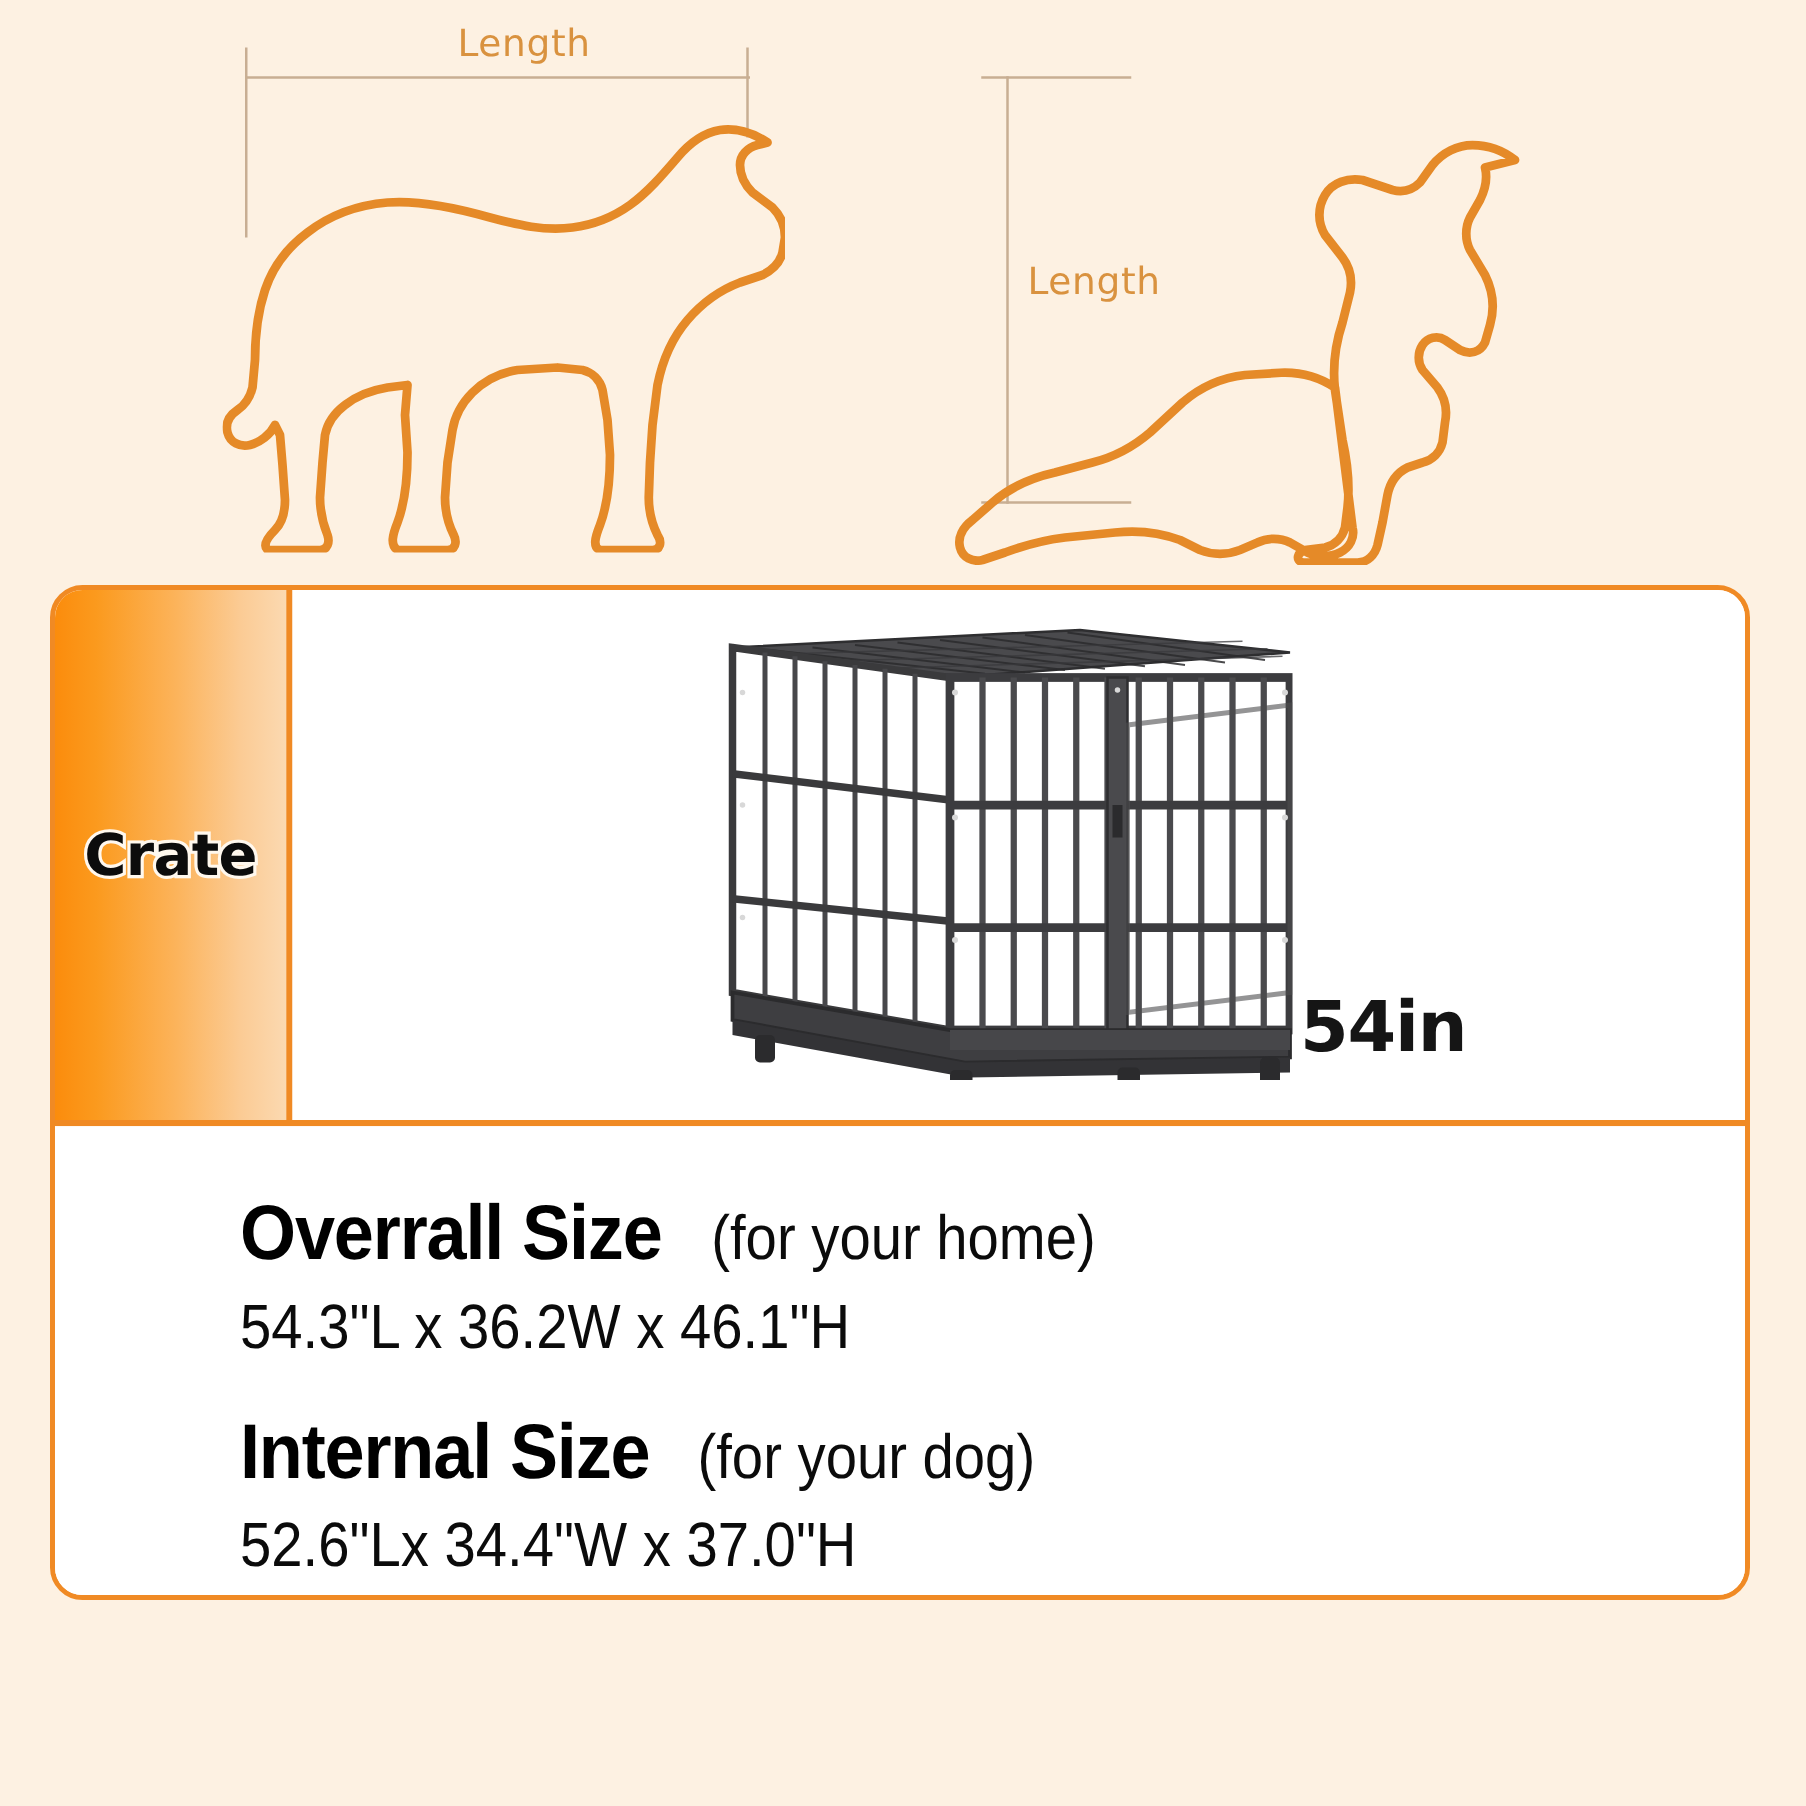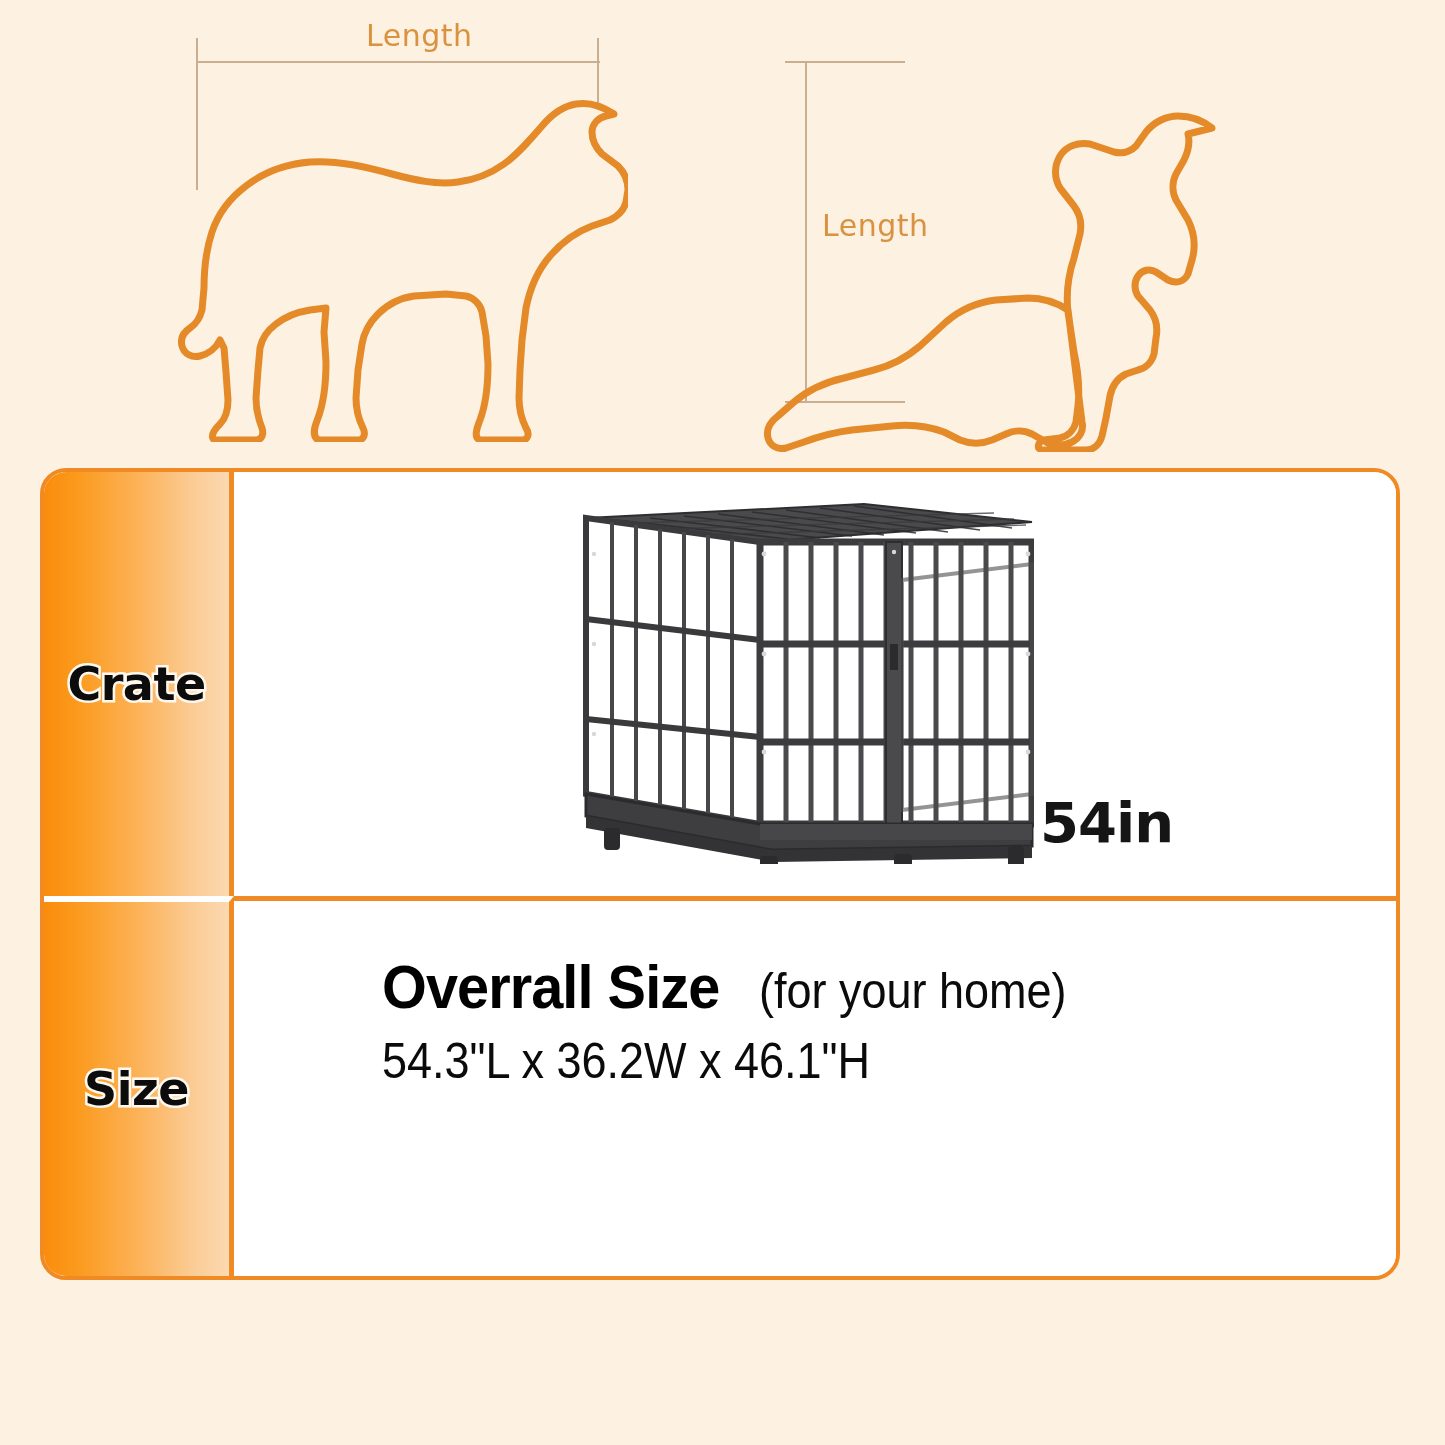--- a/index.html
+++ b/index.html
@@ -407,32 +407,36 @@
             <circle cx="330" cy="58" r="2.2"></circle>
           </g>
         </svg>
       </div>
 
       <div id="crate-size-caption">54in</div>
     </div>
   </div>
 
   <div class="card-row" id="row-size">
-    <div class="row-label-cell">
-      <span class="row-label-text">Size</span>
-    </div>
     <div class="row-content-cell">
       <div id="size-text-block">
 
         <div class="size-group">
           <div class="size-heading-line">
             <span class="size-heading">Overrall Size</span>
             <span class="size-subnote">(for your home)</span>
           </div>
           <div class="size-dims">54.3"L x 36.2W x 46.1"H</div>
         </div>
 
+        <div class="size-group">
+          <div class="size-heading-line">
+            <span class="size-heading">Internal Size</span>
+            <span class="size-subnote">(for your dog)</span>
+          </div>
+          <div class="size-dims">52.6"Lx 34.4"W x 37.0"H</div>
+        </div>
 
       </div>
     </div>
   </div>
 
 </div>
 
 </body></html>

